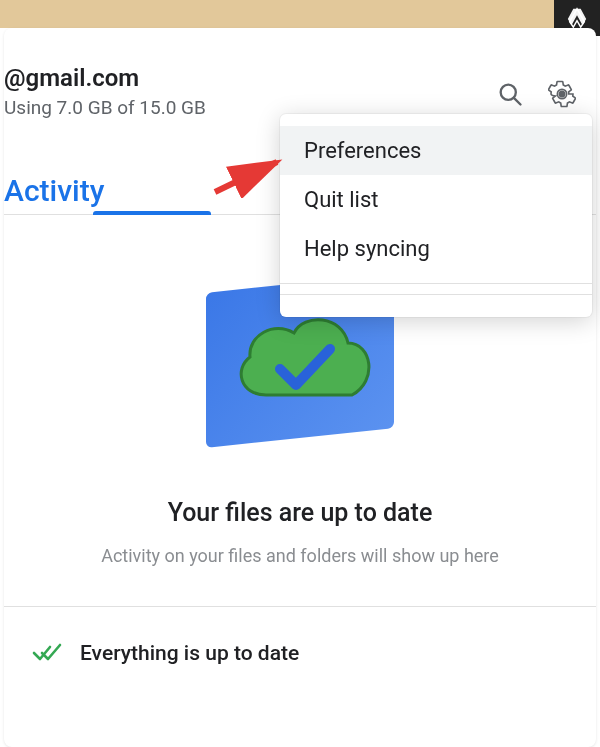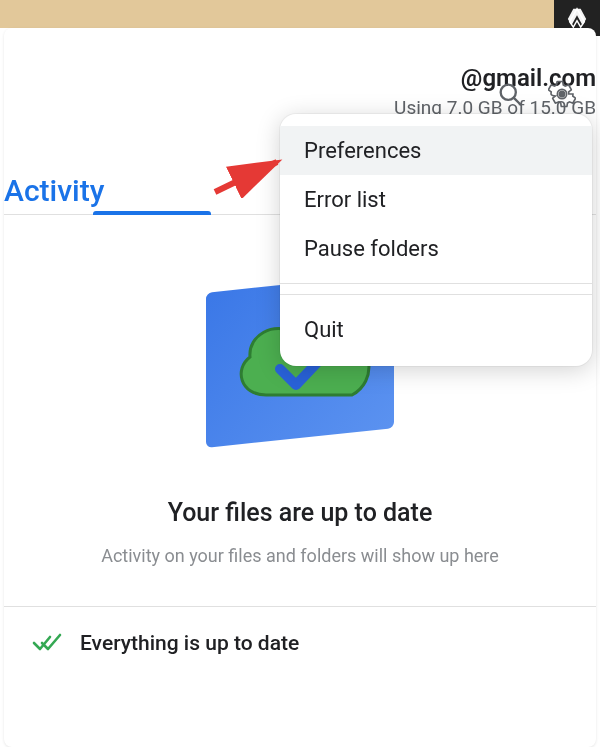--- a/index.html
+++ b/index.html
@@ -32,21 +32,21 @@
       top: 28px;
       left: 4px;
       right: 4px;
       bottom: 0;
       background: #fff;
       border-radius: 8px;
       box-shadow: 0 1px 3px rgba(0,0,0,0.1);
       overflow: visible;
     }
     .header {
-      text-align: right;
+      text-align: left;
       padding-top: 36px;
       position: relative;
     }
     .email {
       font-size: 24px;
       font-weight: 600;
       color: #202124;
     }
     .storage {
       font-size: 19px;
@@ -133,37 +133,37 @@
     }
     .status-sub {
       font-size: 18px;
       color: #8a8d91;
       margin-top: 18px;
       padding: 0 20px;
     }
     .footer-status {
       display: flex;
       align-items: center;
-      padding: 24px 28px;
+      padding: 34px 28px;
       gap: 18px;
       border-top: 1px solid #e0e0e0;
       margin-top: 40px;
     }
     .footer-text {
       font-size: 21px;
       font-weight: 500;
       color: #202124;
     }
     .menu {
       position: absolute;
       top: 114px;
       right: 8px;
       width: 312px;
       background: #fff;
-      border-radius: 16px;
+      border-radius: 6px;
       box-shadow: 0 4px 24px rgba(0,0,0,0.18), 0 0 0 1px rgba(0,0,0,0.04);
       padding: 12px 0;
       z-index: 10;
     }
     .menu-item {
       padding: 12px 24px;
       font-size: 22px;
       color: #202124;
       cursor: pointer;
     }
@@ -236,25 +236,24 @@
     <svg width="30" height="24" viewBox="0 0 30 24">
       <path d="M2 12 L8 18 L18 6" fill="none" stroke="#34a853" stroke-width="2.6" stroke-linecap="round" stroke-linejoin="round"></path>
       <path d="M10 12 L16 18 L28 4" fill="none" stroke="#34a853" stroke-width="2.6" stroke-linecap="round" stroke-linejoin="round"></path>
     </svg>
     <div class="footer-text">Everything is up to date</div>
   </div>
 </div>
 
 <div class="menu">
   <div class="menu-item highlighted">Preferences</div>
-  <div class="menu-item">Error list</div>
-  <div class="menu-item">Pause folders</div>
+  <div class="menu-item">Quit list</div>
+  <div class="menu-item">Help syncing</div>
   <div class="menu-divider"></div>
   <div class="menu-divider"></div>
-  <div class="menu-item">Quit</div>
 </div>
 
 <svg class="arrow" width="78" height="42">
   <defs>
     <marker id="ahead" markerWidth="10" markerHeight="10" refX="8" refY="3" orient="auto">
       <path d="M0,0 L0,6 L9,3 z" fill="#e53935"></path>
     </marker>
   </defs>
   <line x1="4" y1="36" x2="66" y2="6" stroke="#e53935" stroke-width="6" marker-end="url(#ahead)"></line>
 </svg>

